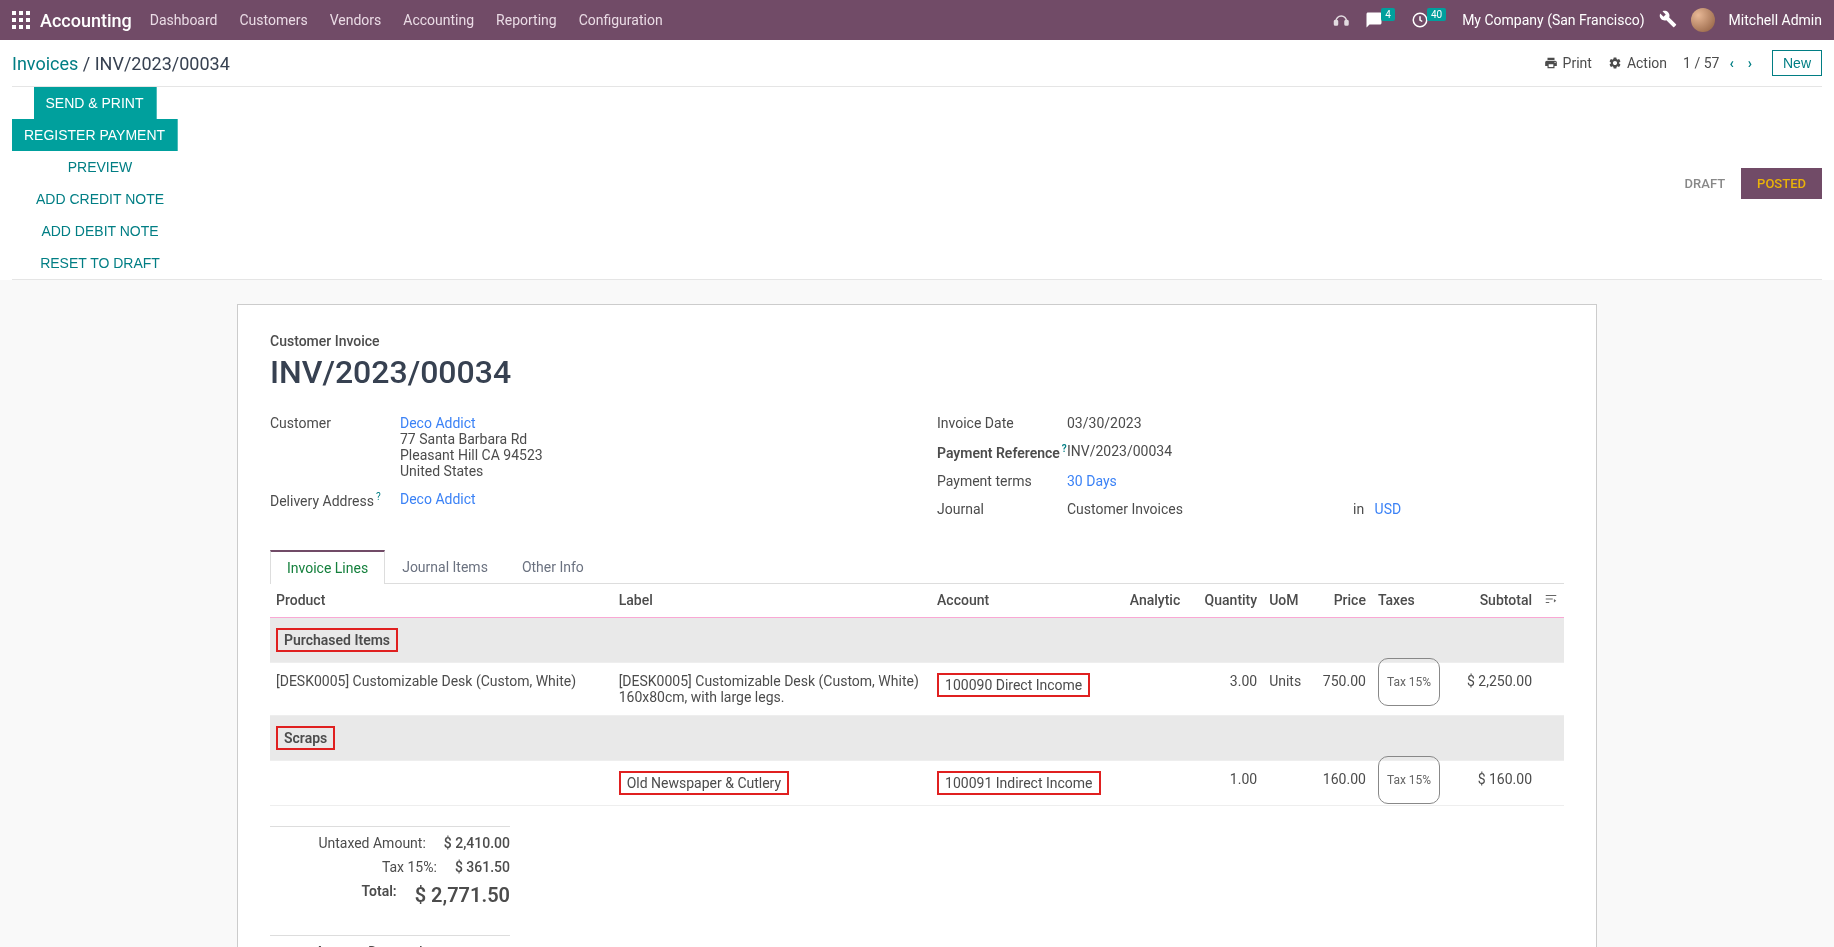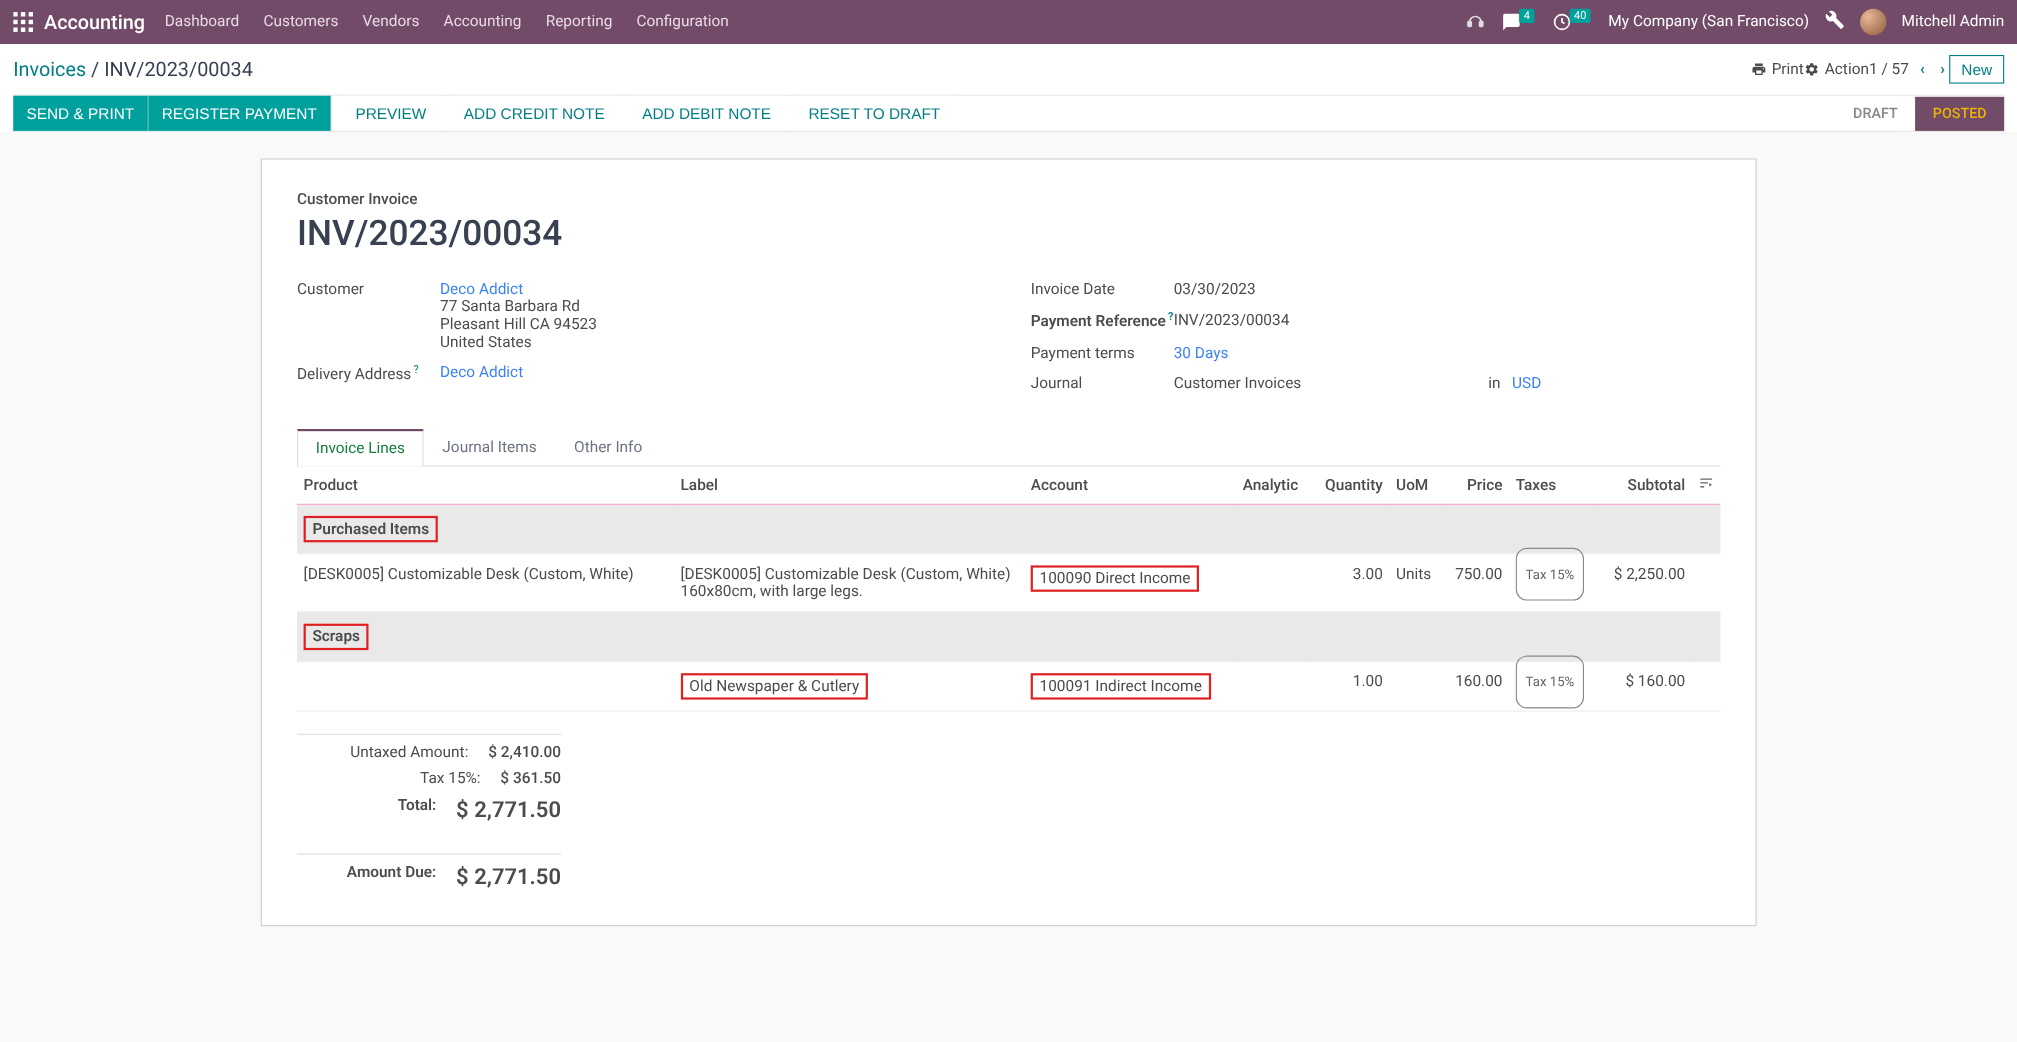--- a/index.html
+++ b/index.html
@@ -12,27 +12,27 @@
 .top-nav .menu a { color: #eadbe5; text-decoration: none; font-size: 14px; cursor: pointer; }
 .top-nav .right { display: flex; align-items: center; gap: 14px; }
 .top-nav .right .icon-badge { position: relative; display: flex; align-items: center; }
 .top-nav .right .badge { background: #00a09d; color: #fff; font-size: 10px; padding: 1px 4px; border-radius: 2px; position: relative; top: -6px; left: -2px; }
 .top-nav .right span { color: #fff; font-size: 14px; }
 .top-nav .avatar { width: 24px; height: 24px; border-radius: 50%; background: radial-gradient(circle at 30% 30%, #e8b896, #8b5a3c); }
 .control-panel { background: #fff; padding: 10px 12px 0 12px; }
 .breadcrumb-row { display: flex; justify-content: space-between; align-items: center; margin-bottom: 10px; }
 .breadcrumb { font-size: 18px; color: #374151; }
 .breadcrumb a { color: #017e84; text-decoration: none; }
-.controls-right { display: flex; align-items: center; }
+.controls-right { display: flex; align-items: center; gap: 16px; }
 .controls-right .print, .controls-right .action { color: #4c4c4c; cursor: pointer; display: flex; align-items: center; gap: 5px; }
 .pager { color: #4c4c4c; display: flex; align-items: center; gap: 6px; }
 .pager .arrow { color: #017e84; cursor: pointer; font-weight: bold; padding: 2px 4px; }
 .btn-new { border: 1px solid #017e84; color: #017e84; background: #fff; padding: 4px 10px; cursor: pointer; font-size: 14px; }
 .action-bar { display: flex; align-items: center; border-top: 1px solid #e5e5e5; border-bottom: 1px solid #e5e5e5; }
-.action-bar .left-btns { display: flex; align-items: center; gap: 0; }
+.action-bar .left-btns { display: flex; align-items: center; gap: 0; flex-direction: column; }
 .action-bar button { border: none; padding: 8px 12px; font-size: 14px; cursor: pointer; font-weight: 500; }
 .action-bar .primary { background: #00a09d; color: #fff; border-right: 1px solid rgba(255,255,255,0.3); }
 .action-bar .secondary { background: #fff; color: #017e84; margin-left: 10px; }
 .action-bar .flex-spacer { flex: 1; }
 .status-bar { display: flex; align-items: stretch; }
 .status-bar .status { padding: 8px 16px; font-size: 13px; font-weight: 500; color: #888; position: relative; }
 .status-bar .status.active { background: #714b67; color: #eab308; }
 .status-bar .status.posted::before { content: ''; position: absolute; left: -8px; top: 0; bottom: 0; width: 0; height: 0; border-top: 17px solid transparent; border-bottom: 17px solid transparent; border-left: 8px solid #fff; }
 .form-sheet-bg { padding: 24px 0; display: flex; justify-content: center; }
 .form-sheet { background: #fff; border: 1px solid #ccc; width: 1360px; padding: 28px 32px; }

